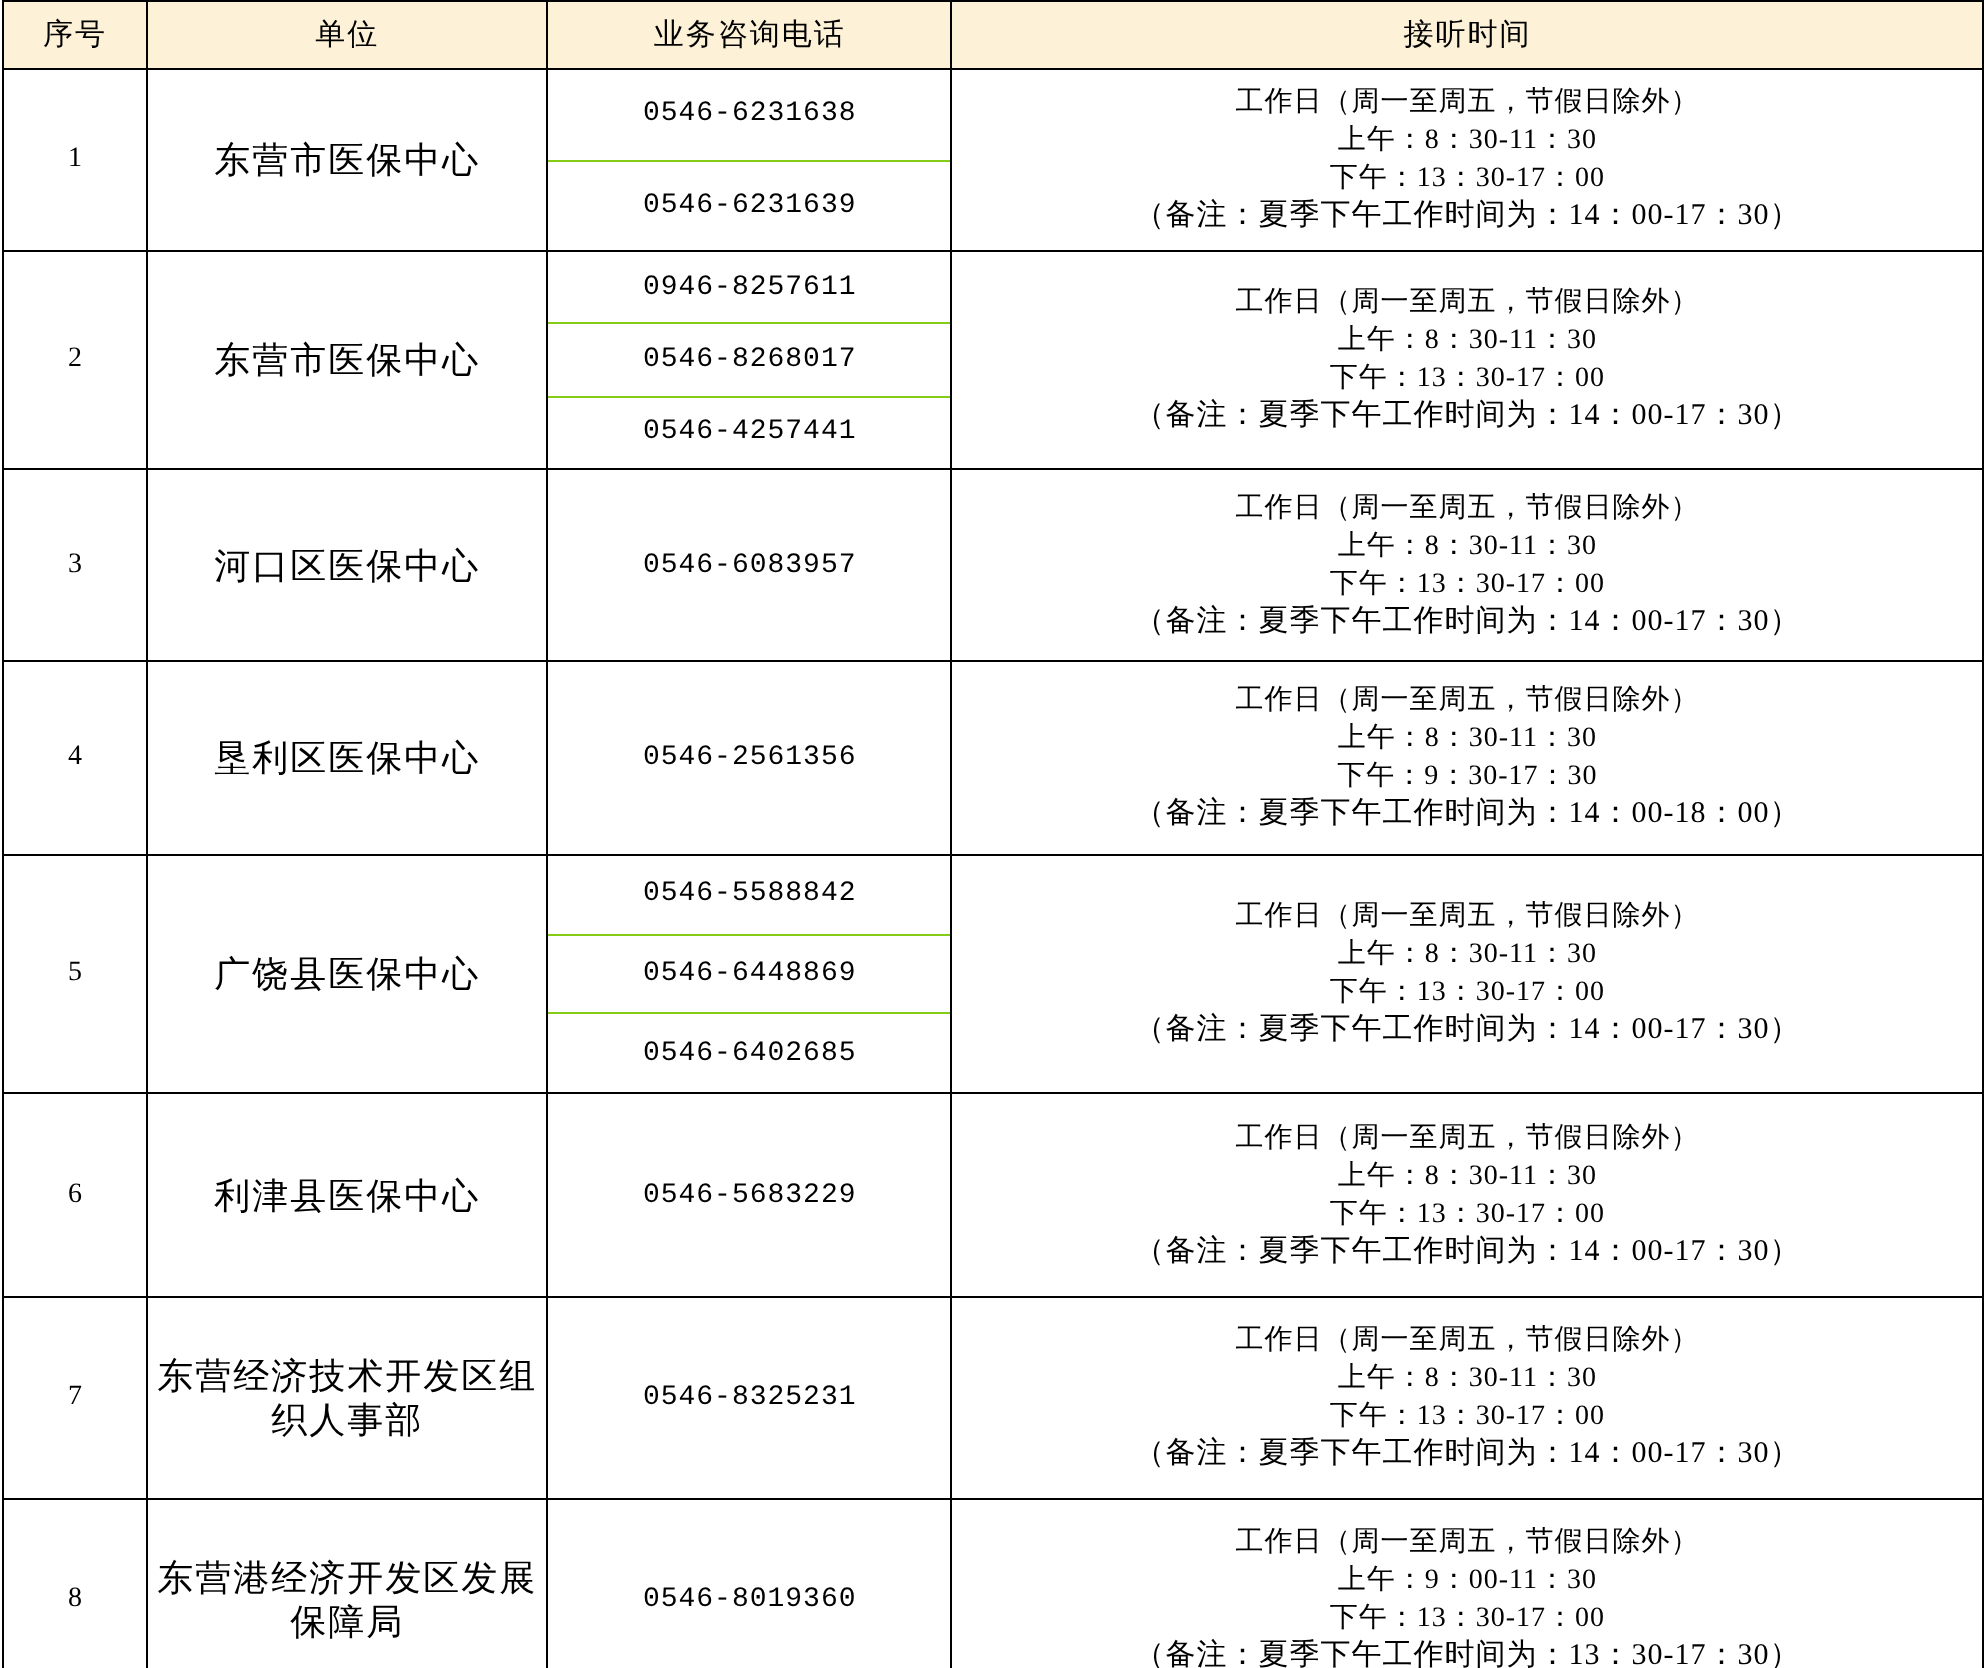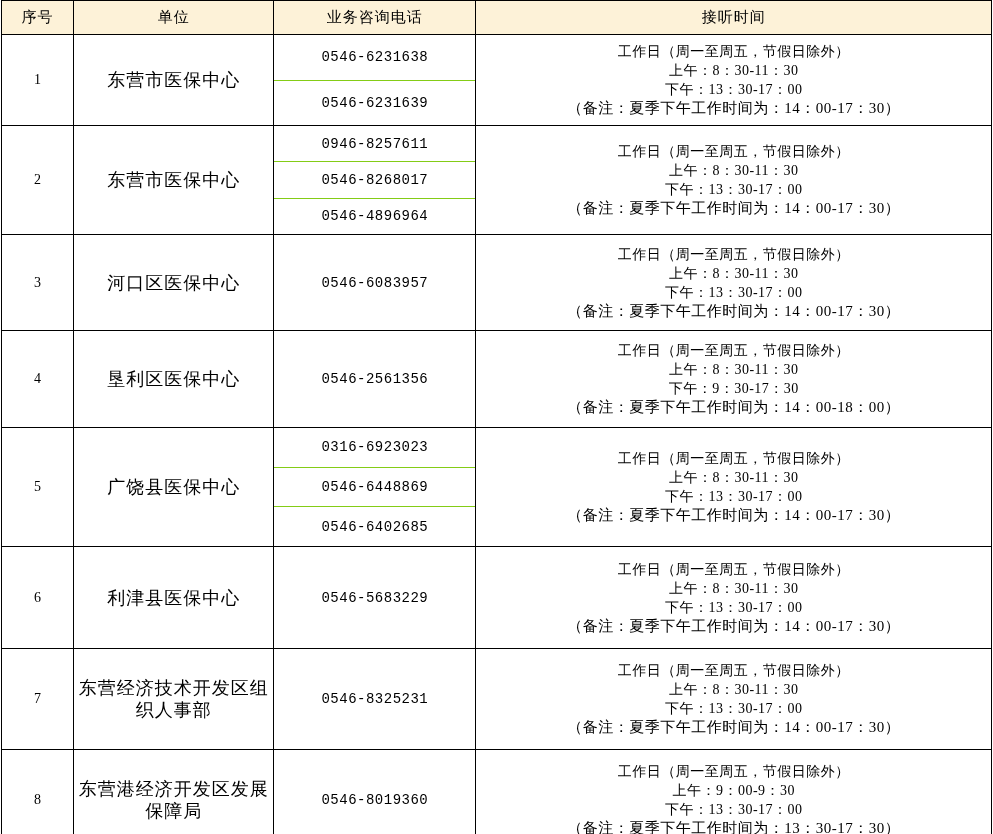--- a/index.html
+++ b/index.html
@@ -133,21 +133,21 @@
             </div>
           </td>
         </tr>
         <tr style="height: 108px;">
           <td class="idx">2</td>
           <td class="unit">东营市医保中心</td>
           <td class="phone-cell">
             <div class="phone-stack" style="height: 108px;">
               <div class="phone-item">0946-8257611</div>
               <div class="phone-item">0546-8268017</div>
-              <div class="phone-item">0546-4896964</div>
+              <div class="phone-item">0546-4257441</div>
             </div>
           </td>
           <td class="time-cell">
             <div class="time-block">
               <div class="time-line">工作日（周一至周五，节假日除外）</div>
               <div class="time-line">上午：8：30-11：30</div>
               <div class="time-line">下午：13：30-17：00</div>
               <div class="time-line note">（备注：夏季下午工作时间为：14：00-17：30）</div>
             </div>
           </td>
@@ -184,21 +184,21 @@
               <div class="time-line">下午：9：30-17：30</div>
               <div class="time-line note">（备注：夏季下午工作时间为：14：00-18：00）</div>
             </div>
           </td>
         </tr>
         <tr style="height: 118px;">
           <td class="idx">5</td>
           <td class="unit">广饶县医保中心</td>
           <td class="phone-cell">
             <div class="phone-stack" style="height: 118px;">
-              <div class="phone-item">0316-6923023</div>
+              <div class="phone-item">0546-5588842</div>
               <div class="phone-item">0546-6448869</div>
               <div class="phone-item">0546-6402685</div>
             </div>
           </td>
           <td class="time-cell">
             <div class="time-block">
               <div class="time-line">工作日（周一至周五，节假日除外）</div>
               <div class="time-line">上午：8：30-11：30</div>
               <div class="time-line">下午：13：30-17：00</div>
               <div class="time-line note">（备注：夏季下午工作时间为：14：00-17：30）</div>
@@ -243,21 +243,21 @@
           <td class="idx">8</td>
           <td class="unit">东营港经济开发区发展保障局</td>
           <td class="phone-cell">
             <div class="phone-stack" style="height: 100px;">
               <div class="phone-item">0546-8019360</div>
             </div>
           </td>
           <td class="time-cell">
             <div class="time-block">
               <div class="time-line">工作日（周一至周五，节假日除外）</div>
-              <div class="time-line">上午：9：00-9：30</div>
+              <div class="time-line">上午：9：00-11：30</div>
               <div class="time-line">下午：13：30-17：00</div>
               <div class="time-line note">（备注：夏季下午工作时间为：13：30-17：30）</div>
             </div>
           </td>
         </tr>
       </tbody>
   </table>
 </div>
 
 </body></html>

